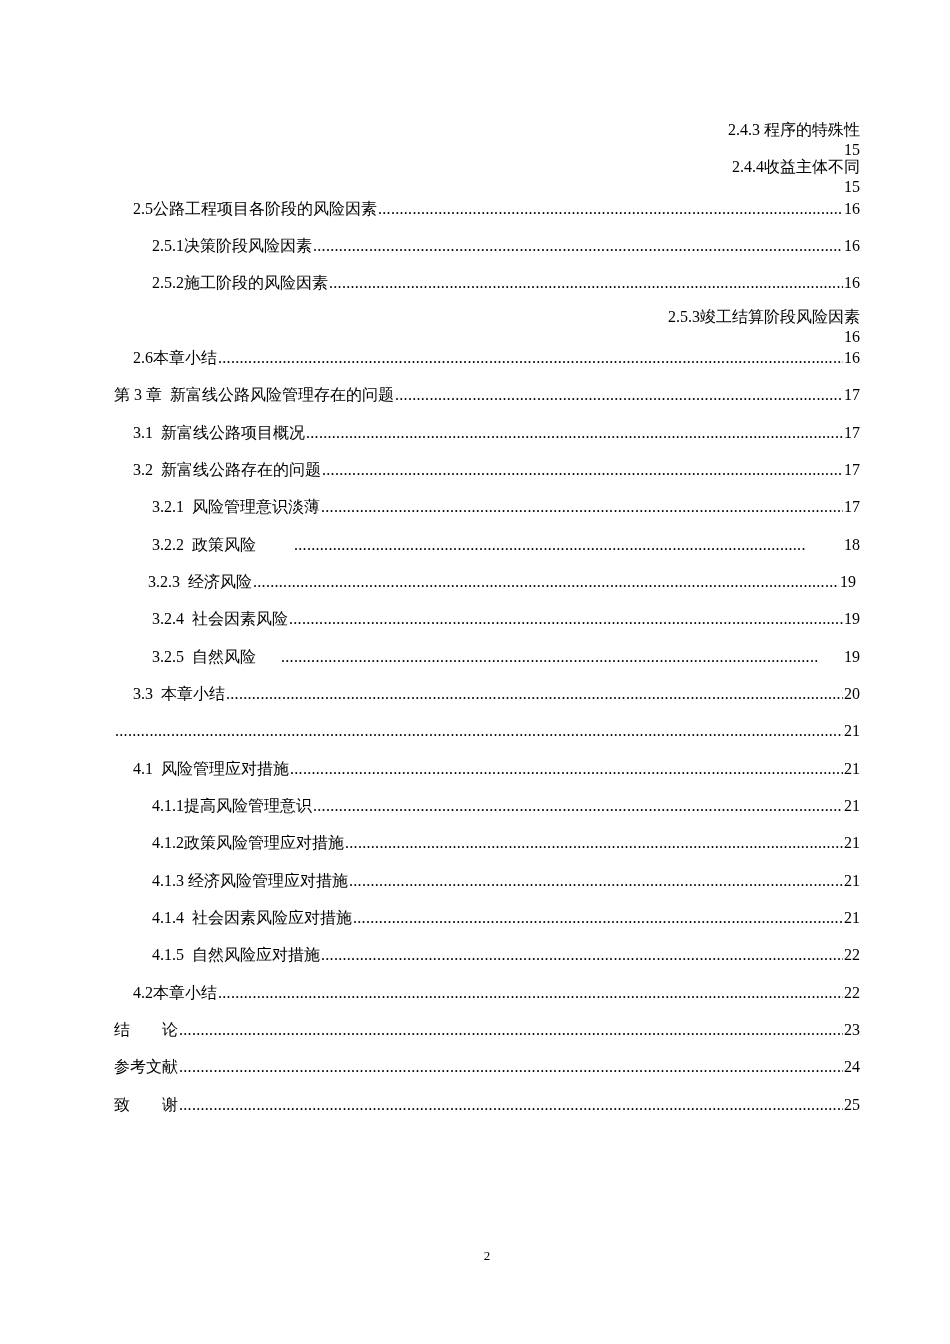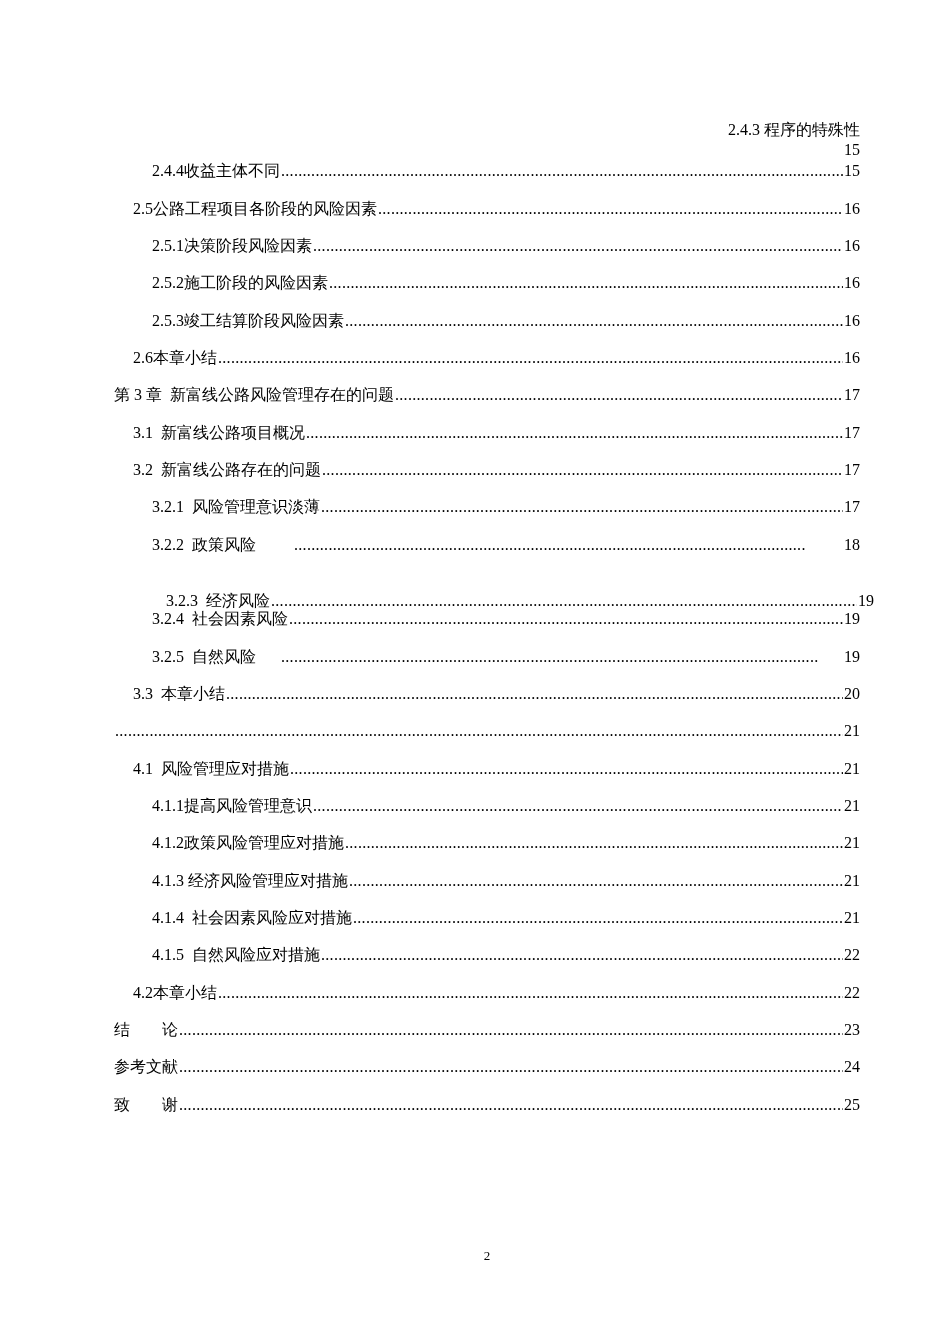--- a/index.html
+++ b/index.html
@@ -20,41 +20,41 @@
   </style>
 </head>
 <body>
 
 <div class="toc" id="toc">
     <div class="row" style="top: 120px; left: 152px; width: 708px; flex-direction: column;">
       <span class="title"><span class="num">2.4.3</span><span style="white-space: pre;"> </span><span>程序的特殊性</span></span>
       <span class="leader"></span>
       <span class="page">15</span>
     </div>
-    <div class="row" style="top: 157px; left: 152px; width: 708px;">
+    <div class="row" style="top: 157px; left: 152px; width: 708px; flex-direction: column;">
       <span class="title"><span class="num">2.4.4</span><span style="white-space: pre;"></span><span>收益主体不同</span></span>
       <span class="leader"></span>
       <span class="page">15</span>
     </div>
     <div class="row" style="top: 195px; left: 133px; width: 727px;">
       <span class="title"><span class="num">2.5</span><span style="white-space: pre;"></span><span>公路工程项目各阶段的风险因素</span></span>
       <span class="leader"></span>
       <span class="page">16</span>
     </div>
     <div class="row" style="top: 232px; left: 152px; width: 708px;">
       <span class="title"><span class="num">2.5.1</span><span style="white-space: pre;"></span><span>决策阶段风险因素</span></span>
       <span class="leader"></span>
       <span class="page">16</span>
     </div>
     <div class="row" style="top: 269px; left: 152px; width: 708px;">
       <span class="title"><span class="num">2.5.2</span><span style="white-space: pre;"></span><span>施工阶段的风险因素</span></span>
       <span class="leader"></span>
       <span class="page">16</span>
     </div>
-    <div class="row" style="top: 307px; left: 152px; width: 708px;">
+    <div class="row" style="top: 307px; left: 152px; width: 708px; flex-direction: column;">
       <span class="title"><span class="num">2.5.3</span><span style="white-space: pre;"></span><span>竣工结算阶段风险因素</span></span>
       <span class="leader"></span>
       <span class="page">16</span>
     </div>
     <div class="row" style="top: 344px; left: 133px; width: 727px;">
       <span class="title"><span class="num">2.6</span><span style="white-space: pre;"></span><span>本章小结</span></span>
       <span class="leader"></span>
       <span class="page">16</span>
     </div>
     <div class="row" style="top: 381px; left: 114px; width: 746px;">
@@ -75,21 +75,21 @@
     <div class="row" style="top: 493px; left: 152px; width: 708px;">
       <span class="title"><span class="num">3.2.1</span><span style="white-space: pre;">  </span><span>风险管理意识淡薄</span></span>
       <span class="leader"></span>
       <span class="page">17</span>
     </div>
     <div class="row" style="top: 531px; left: 152px; width: 708px; gap: 37px;">
       <span class="title"><span class="num">3.2.2</span><span style="white-space: pre;">  </span><span>政策风险</span></span>
       <span class="leader"></span>
       <span class="page">18</span>
     </div>
-    <div class="row" style="top: 568px; left: 166px; width: 708px; margin-top: 19px;">
+    <div class="row" style="top: 568px; left: 148px; width: 708px;">
       <span class="title"><span class="num">3.2.3</span><span style="white-space: pre;">  </span><span>经济风险</span></span>
       <span class="leader"></span>
       <span class="page">19</span>
     </div>
     <div class="row" style="top: 605px; left: 152px; width: 708px;">
       <span class="title"><span class="num">3.2.4</span><span style="white-space: pre;">  </span><span>社会因素风险</span></span>
       <span class="leader"></span>
       <span class="page">19</span>
     </div>
     <div class="row" style="top: 643px; left: 152px; width: 708px; gap: 24px;">

